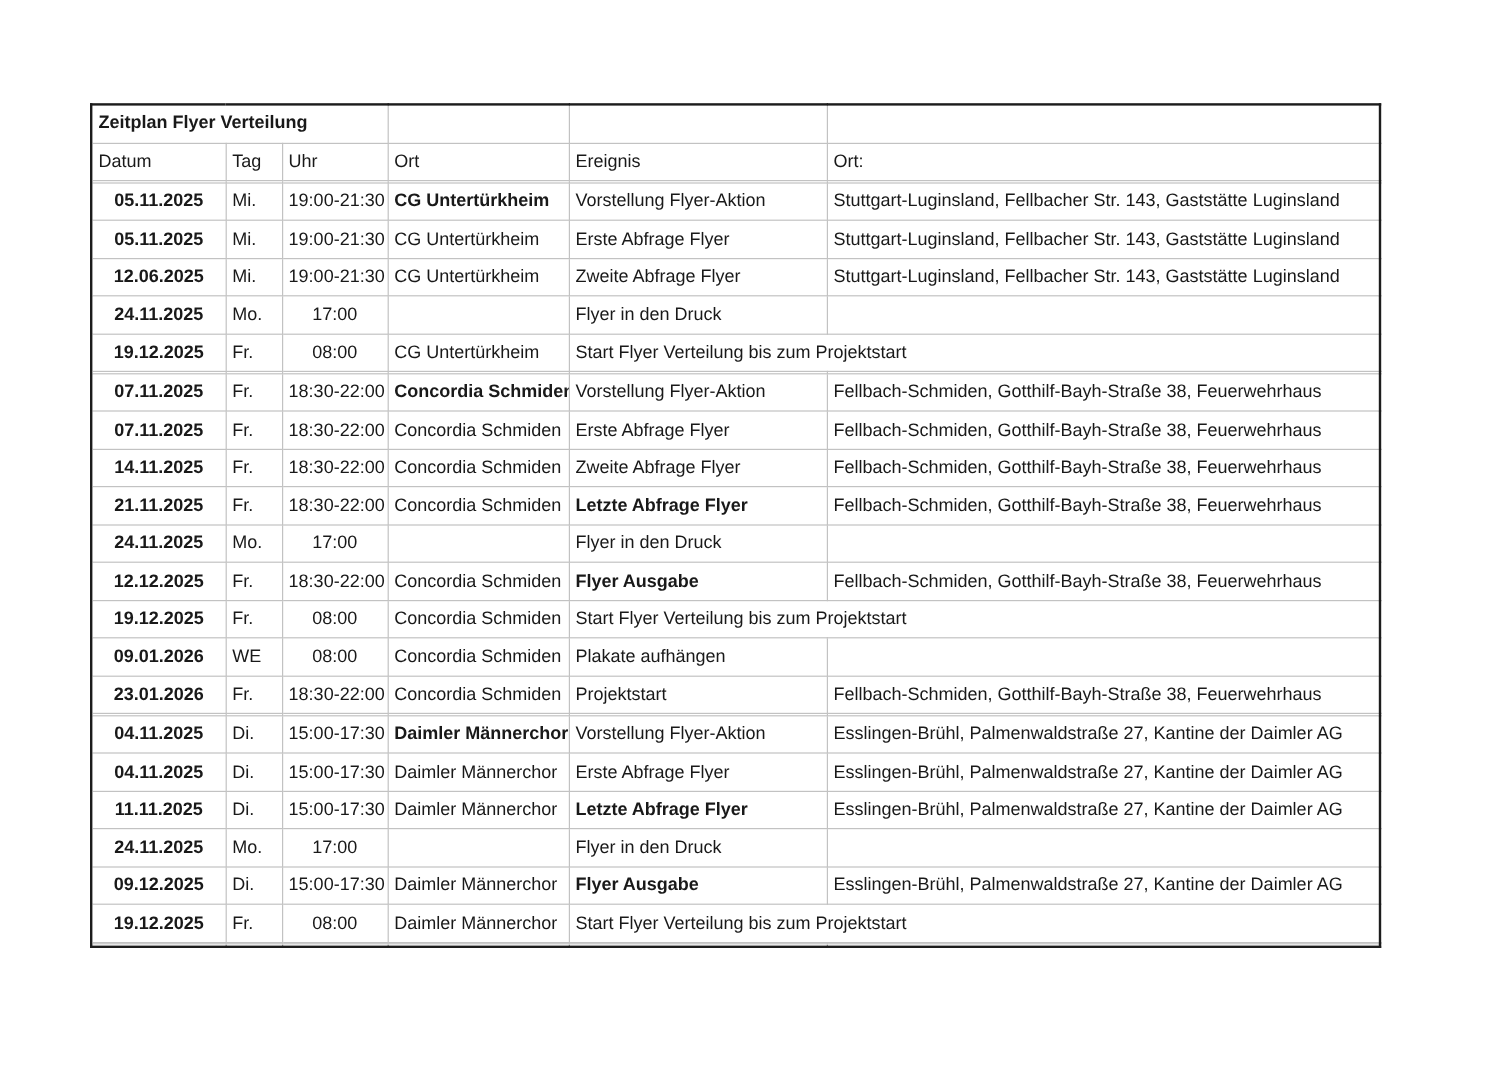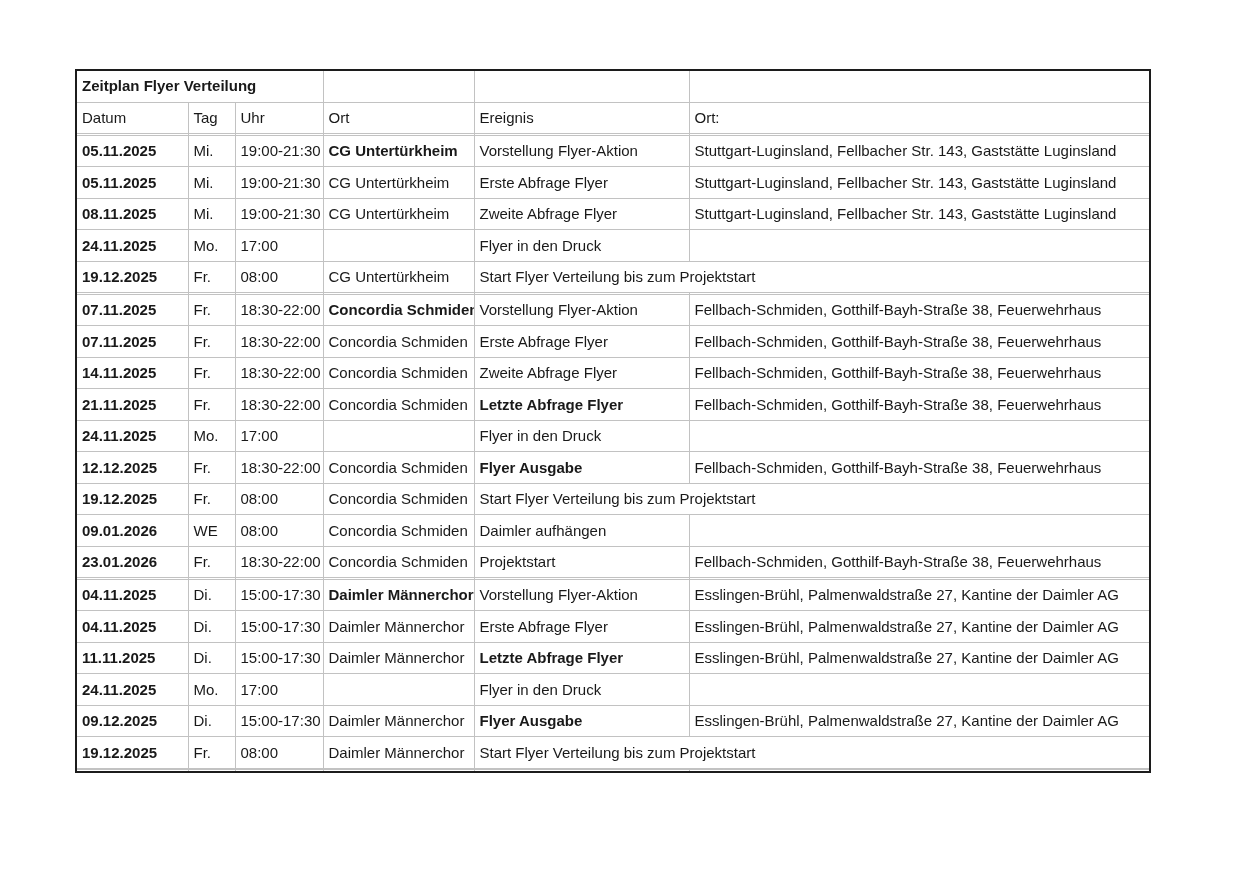--- a/index.html
+++ b/index.html
@@ -5,21 +5,21 @@
   html, body { margin: 0; padding: 0; }
   body {
     width: 1258px; height: 889px;
     background: #ffffff;
     font-family: "Liberation Sans", sans-serif;
     position: relative;
     overflow: hidden;
   }
   .sheet {
     position: absolute;
-    left: 75px; top: 69px;
+    left: 75px; top: 86px;
   }
   table.grid {
     border-collapse: collapse;
     table-layout: fixed;
     width: 1074px;
     height: 704px;
     border: 2px solid #1c1c1c;
     background: #ffffff;
   }
   table.grid td {
@@ -29,22 +29,22 @@
     line-height: 20px;
     color: #191919;
     white-space: nowrap;
     overflow: hidden;
     vertical-align: middle;
   }
   td.title-cell {
     border: 2px solid #1c1c1c;
     font-weight: 700;
   }
-  td.c-datum { text-align: left; font-weight: 700; padding-right: 7px; }
-  td.c-uhr   { text-align: left; padding-right: 6px; }
+  td.c-datum { text-align: center; font-weight: 700; padding-right: 7px; }
+  td.c-uhr   { text-align: center; padding-right: 6px; }
   td.b       { font-weight: 700; }
   td.alert   { color: #ff0000; font-weight: 700; }
   td.span2   { overflow: visible; }
 </style>
 </head>
 <body>
 
 <div class="sheet">
   <table class="grid">
     <colgroup>
@@ -89,21 +89,21 @@
         </tr>
         <tr>
           <td class="c-datum">05.11.2025</td>
           <td>Mi.</td>
           <td class="c-uhr">19:00-21:30</td>
           <td>CG Untertürkheim</td>
           <td>Erste Abfrage Flyer</td>
           <td>Stuttgart-Luginsland, Fellbacher Str. 143, Gaststätte Luginsland</td>
         </tr>
         <tr>
-          <td class="c-datum">08.11.2025</td>
+          <td class="c-datum">12.06.2025</td>
           <td>Mi.</td>
           <td class="c-uhr">19:00-21:30</td>
           <td>CG Untertürkheim</td>
           <td>Zweite Abfrage Flyer</td>
           <td>Stuttgart-Luginsland, Fellbacher Str. 143, Gaststätte Luginsland</td>
         </tr>
         <tr>
           <td class="c-datum">24.11.2025</td>
           <td>Mo.</td>
           <td class="c-uhr">17:00</td>
@@ -179,21 +179,21 @@
           <td>Fr.</td>
           <td class="c-uhr">08:00</td>
           <td>Concordia Schmiden</td>
           <td class="span2" colspan="2">Start Flyer Verteilung bis zum Projektstart</td>
         </tr>
         <tr>
           <td class="c-datum">09.01.2026</td>
           <td>WE</td>
           <td class="c-uhr">08:00</td>
           <td>Concordia Schmiden</td>
-          <td>Daimler aufhängen</td>
+          <td>Plakate aufhängen</td>
           <td></td>
         </tr>
         <tr>
           <td class="c-datum">23.01.2026</td>
           <td>Fr.</td>
           <td class="c-uhr">18:30-22:00</td>
           <td>Concordia Schmiden</td>
           <td>Projektstart</td>
           <td>Fellbach-Schmiden, Gotthilf-Bayh-Straße 38, Feuerwehrhaus</td>
         </tr>

